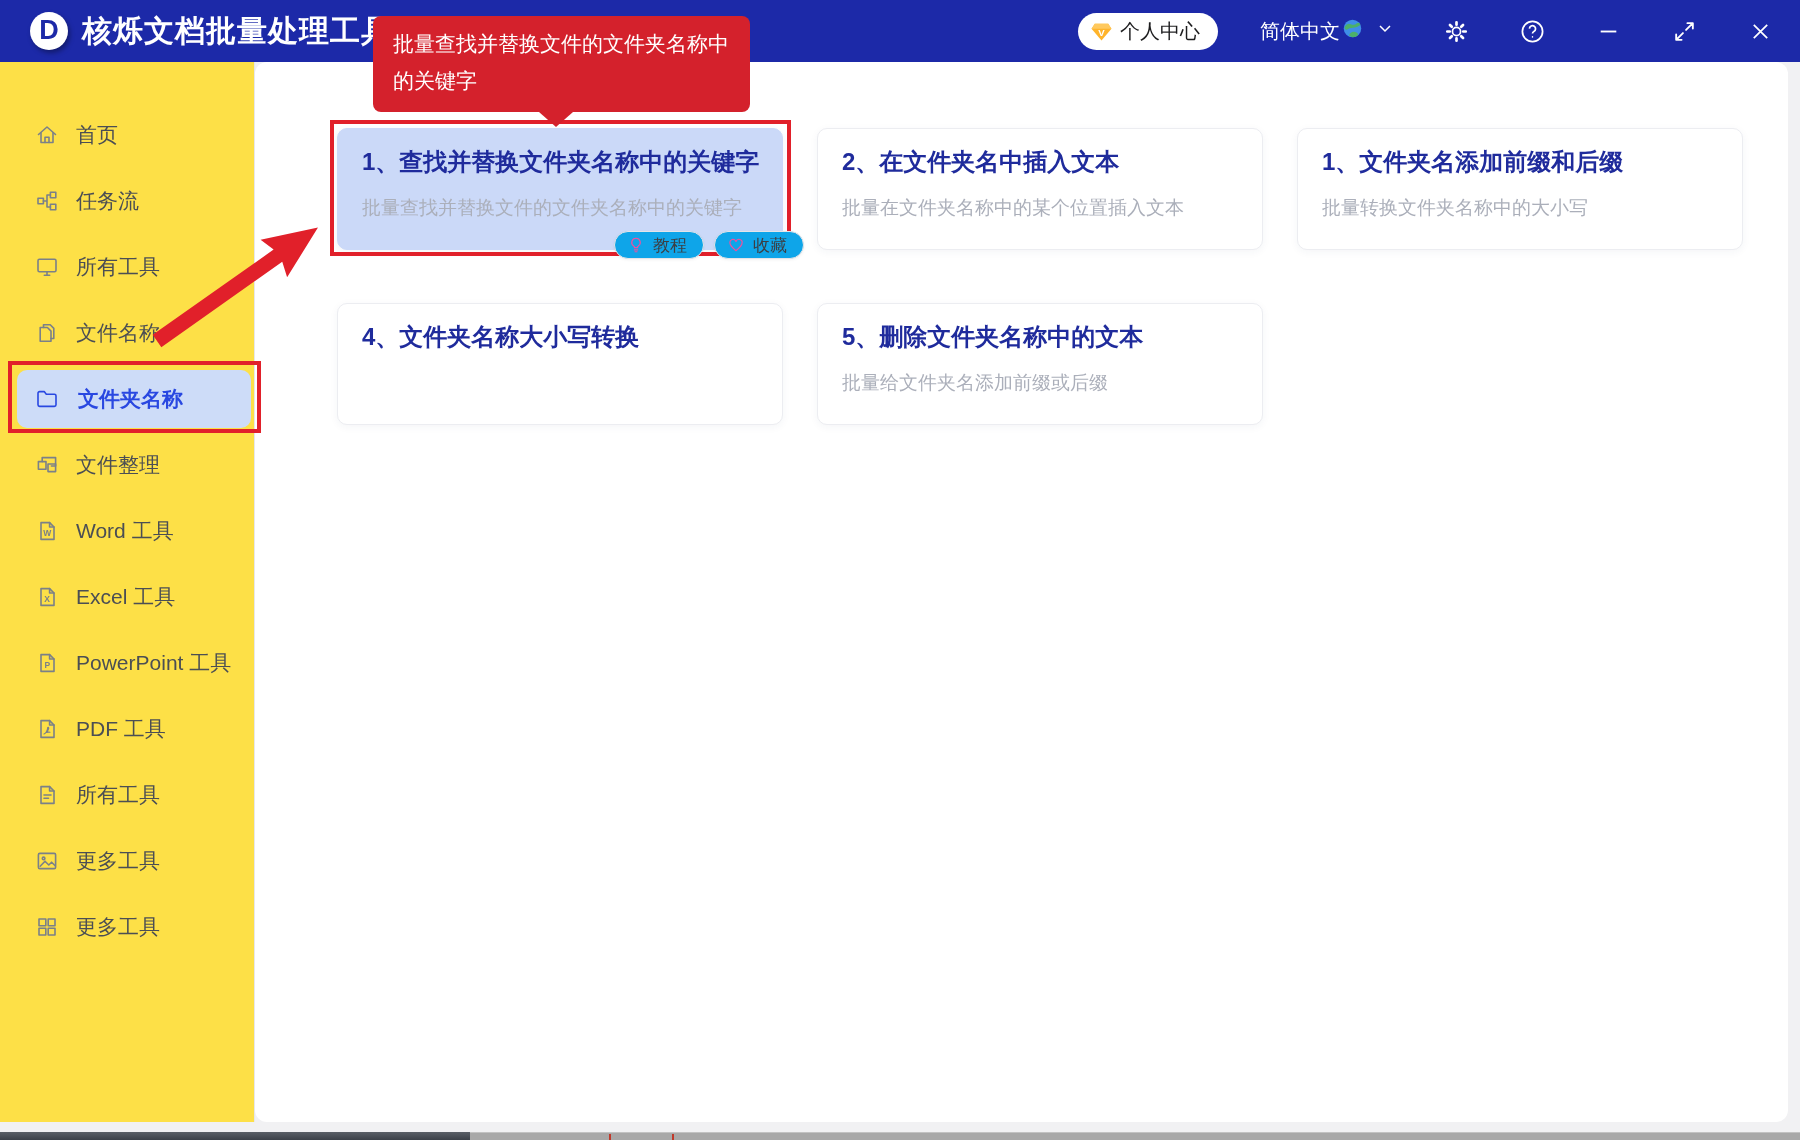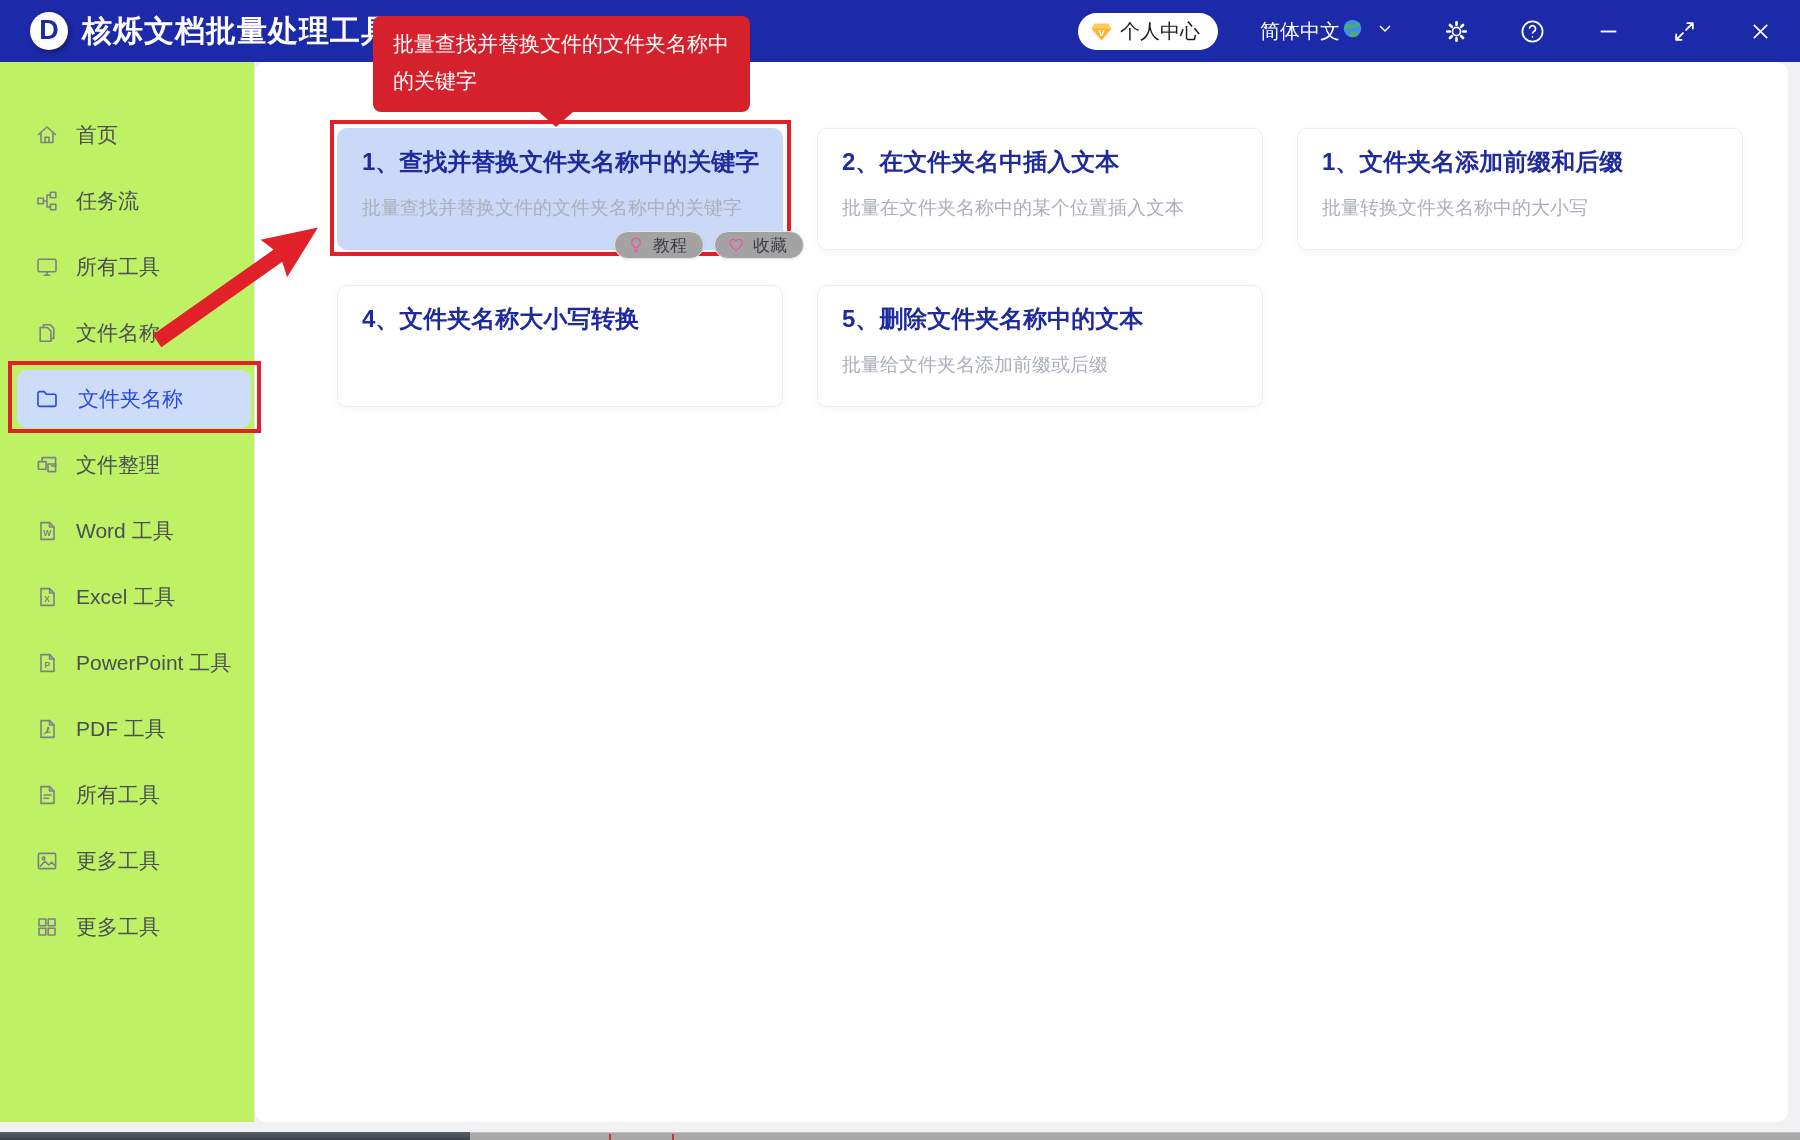--- a/index.html
+++ b/index.html
@@ -27,41 +27,41 @@
   .lang svg.globe { width:21px; height:21px; margin-left:2px; }
   .lang svg.chev { width:20px; height:20px; margin-left:12px; }
   .tb-icon { background:none; border:none; color:#fff; margin-left:46px; cursor:pointer;
     display:flex; align-items:center; justify-content:center; width:30px; height:30px; }
   .tb-icon svg { width:25px; height:25px; }
   .tb-icon.close svg { width:23px; height:23px; }
 
   
   .content { position:absolute; left:0; top:62px; width:1800px; height:1070px; }
   .sidebar { position:absolute; left:0; top:0; width:255px; height:1060px;
-    background:#bef264; border-right:1px solid #e7e7ea; padding-top:40px; }
+    background:#fde047; border-right:1px solid #e7e7ea; padding-top:40px; }
   .side-item { height:66px; display:flex; align-items:center; cursor:pointer; }
   .side-icon { width:24px; height:24px; margin-left:35px; color:#7b8088; flex:none; }
   .side-icon svg { width:24px; height:24px; display:block; }
   .side-label { margin-left:17px; font-size:21px; color:#4b4e54; white-space:nowrap; }
   .side-item.selected { background:#cddcf8; border-radius:10px; margin:4px 3px 4px 17px; height:58px; }
   .side-item.selected .side-icon { margin-left:18px; color:#2948e1; }
-  .side-item.selected .side-label { color:#2948e1; font-weight:normal;margin-left:19px; }
+  .side-item.selected .side-label { color:#2948e1; font-weight:bold;margin-left:19px; }
 
   .panel { position:absolute; left:255px; top:0; width:1533px; height:1060px;
     background:#fff; border-radius:12px; }
   .cards { position:absolute; left:82px; top:66px; width:1420px;
-    display:flex; flex-wrap:wrap; gap:35px 34px; }
+    display:flex; flex-wrap:wrap; gap:53px 34px; }
   .card { width:446px; height:122px; background:#fff; border:1px solid #ecedf1;
     border-radius:10px; padding:17px 24px; box-shadow:0 2px 8px rgba(40,50,90,.05);
     cursor:pointer; position:relative; }
   .card.featured { background:#cbd9f8; border-color:#cbd9f8; }
   .card-title { font-size:24px; font-weight:bold; color:#1f2b9c; white-space:nowrap; }
   .card-desc { font-size:19px; color:#abafba; margin-top:17px; white-space:nowrap; }
   .card-actions { position:absolute; right:-22px; bottom:-10px; display:flex; gap:10px; z-index:6; }
-  .mini-pill { height:28px; background:#a3a3a3; border:1px solid #e3e4e8; border-radius:14px;
+  .mini-pill { height:28px; background:#0ea5e9; border:1px solid #e3e4e8; border-radius:14px;
     display:flex; align-items:center; padding:0 16px 0 12px; cursor:pointer;
     box-shadow:0 1px 3px rgba(0,0,0,.06);text-align:center; }
   .mini-pill svg { width:18px; height:18px; color:#f2509e; margin-right:8px; }
   .mini-pill span { font-size:17px; color:#3c3f44; }
 
   
   .anno-rect { position:absolute; border:4px solid #e1202a; z-index:5; pointer-events:none; }
   .anno-rect.card1 { left:330px; top:120px; width:461px; height:136px; }
   .anno-rect.side  { left:8px;  top:361px; width:253px; height:72px; }
   .tooltip { position:absolute; left:373px; top:16px; width:377px; z-index:9;

